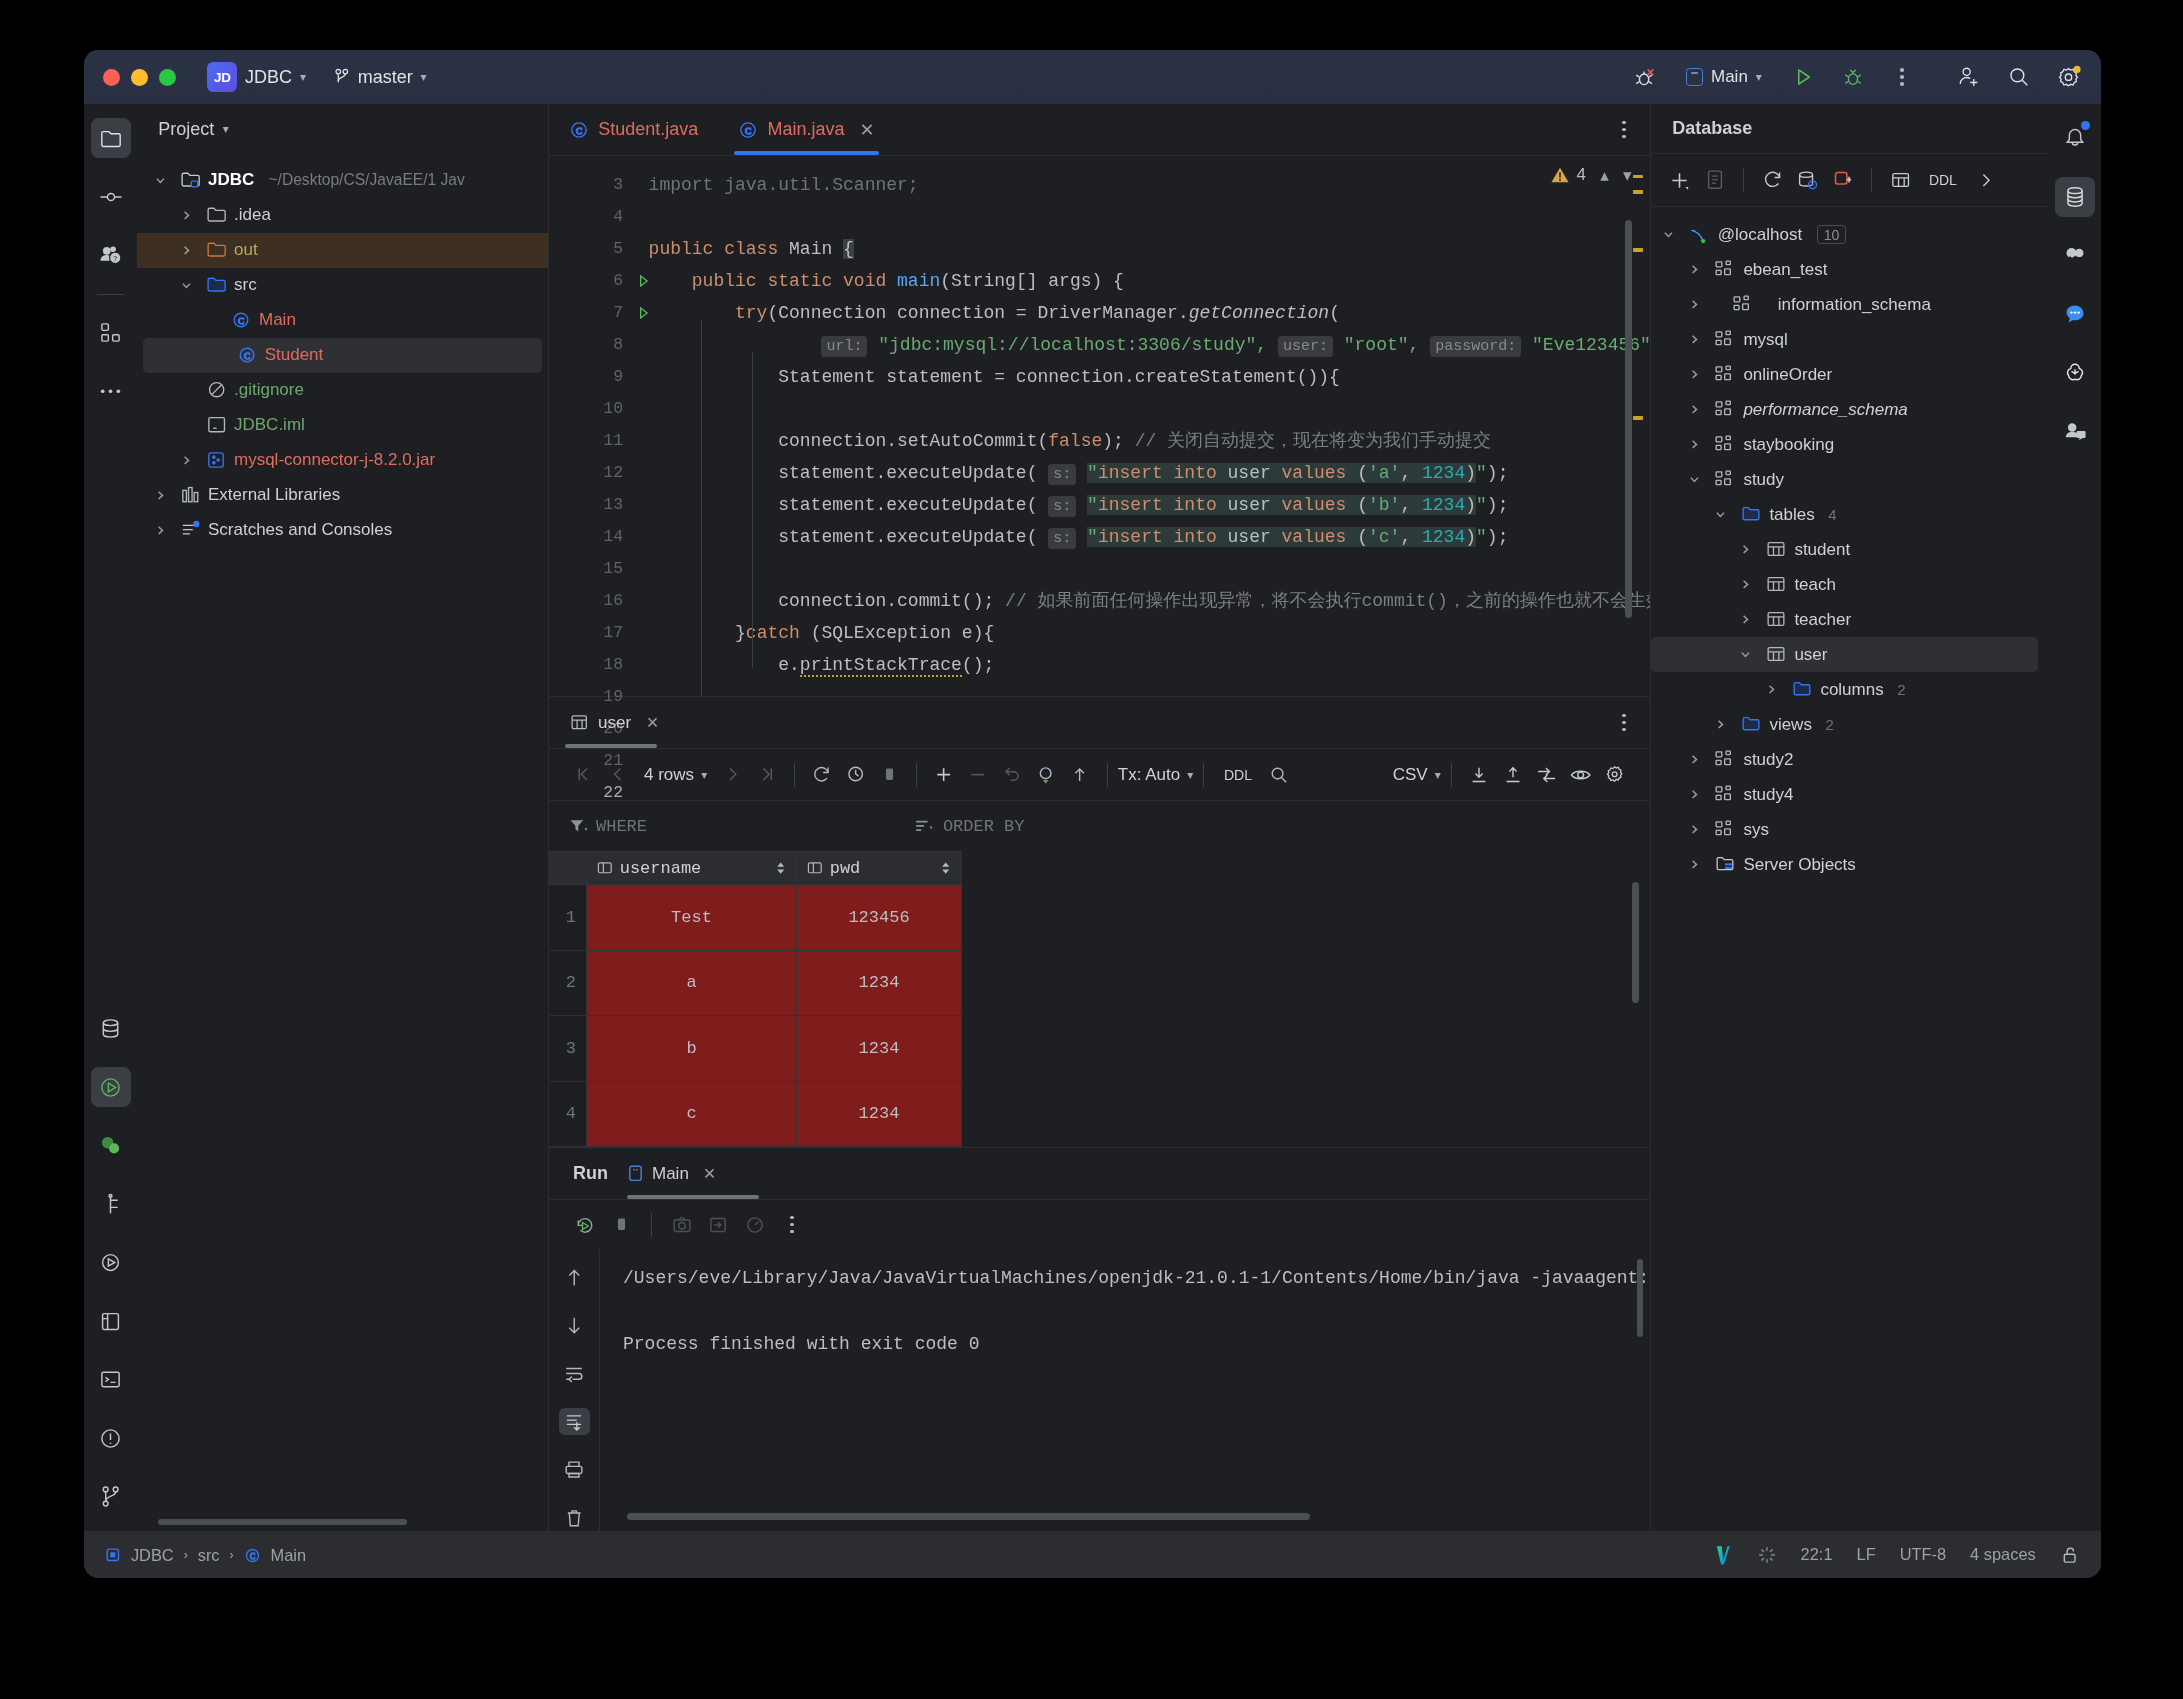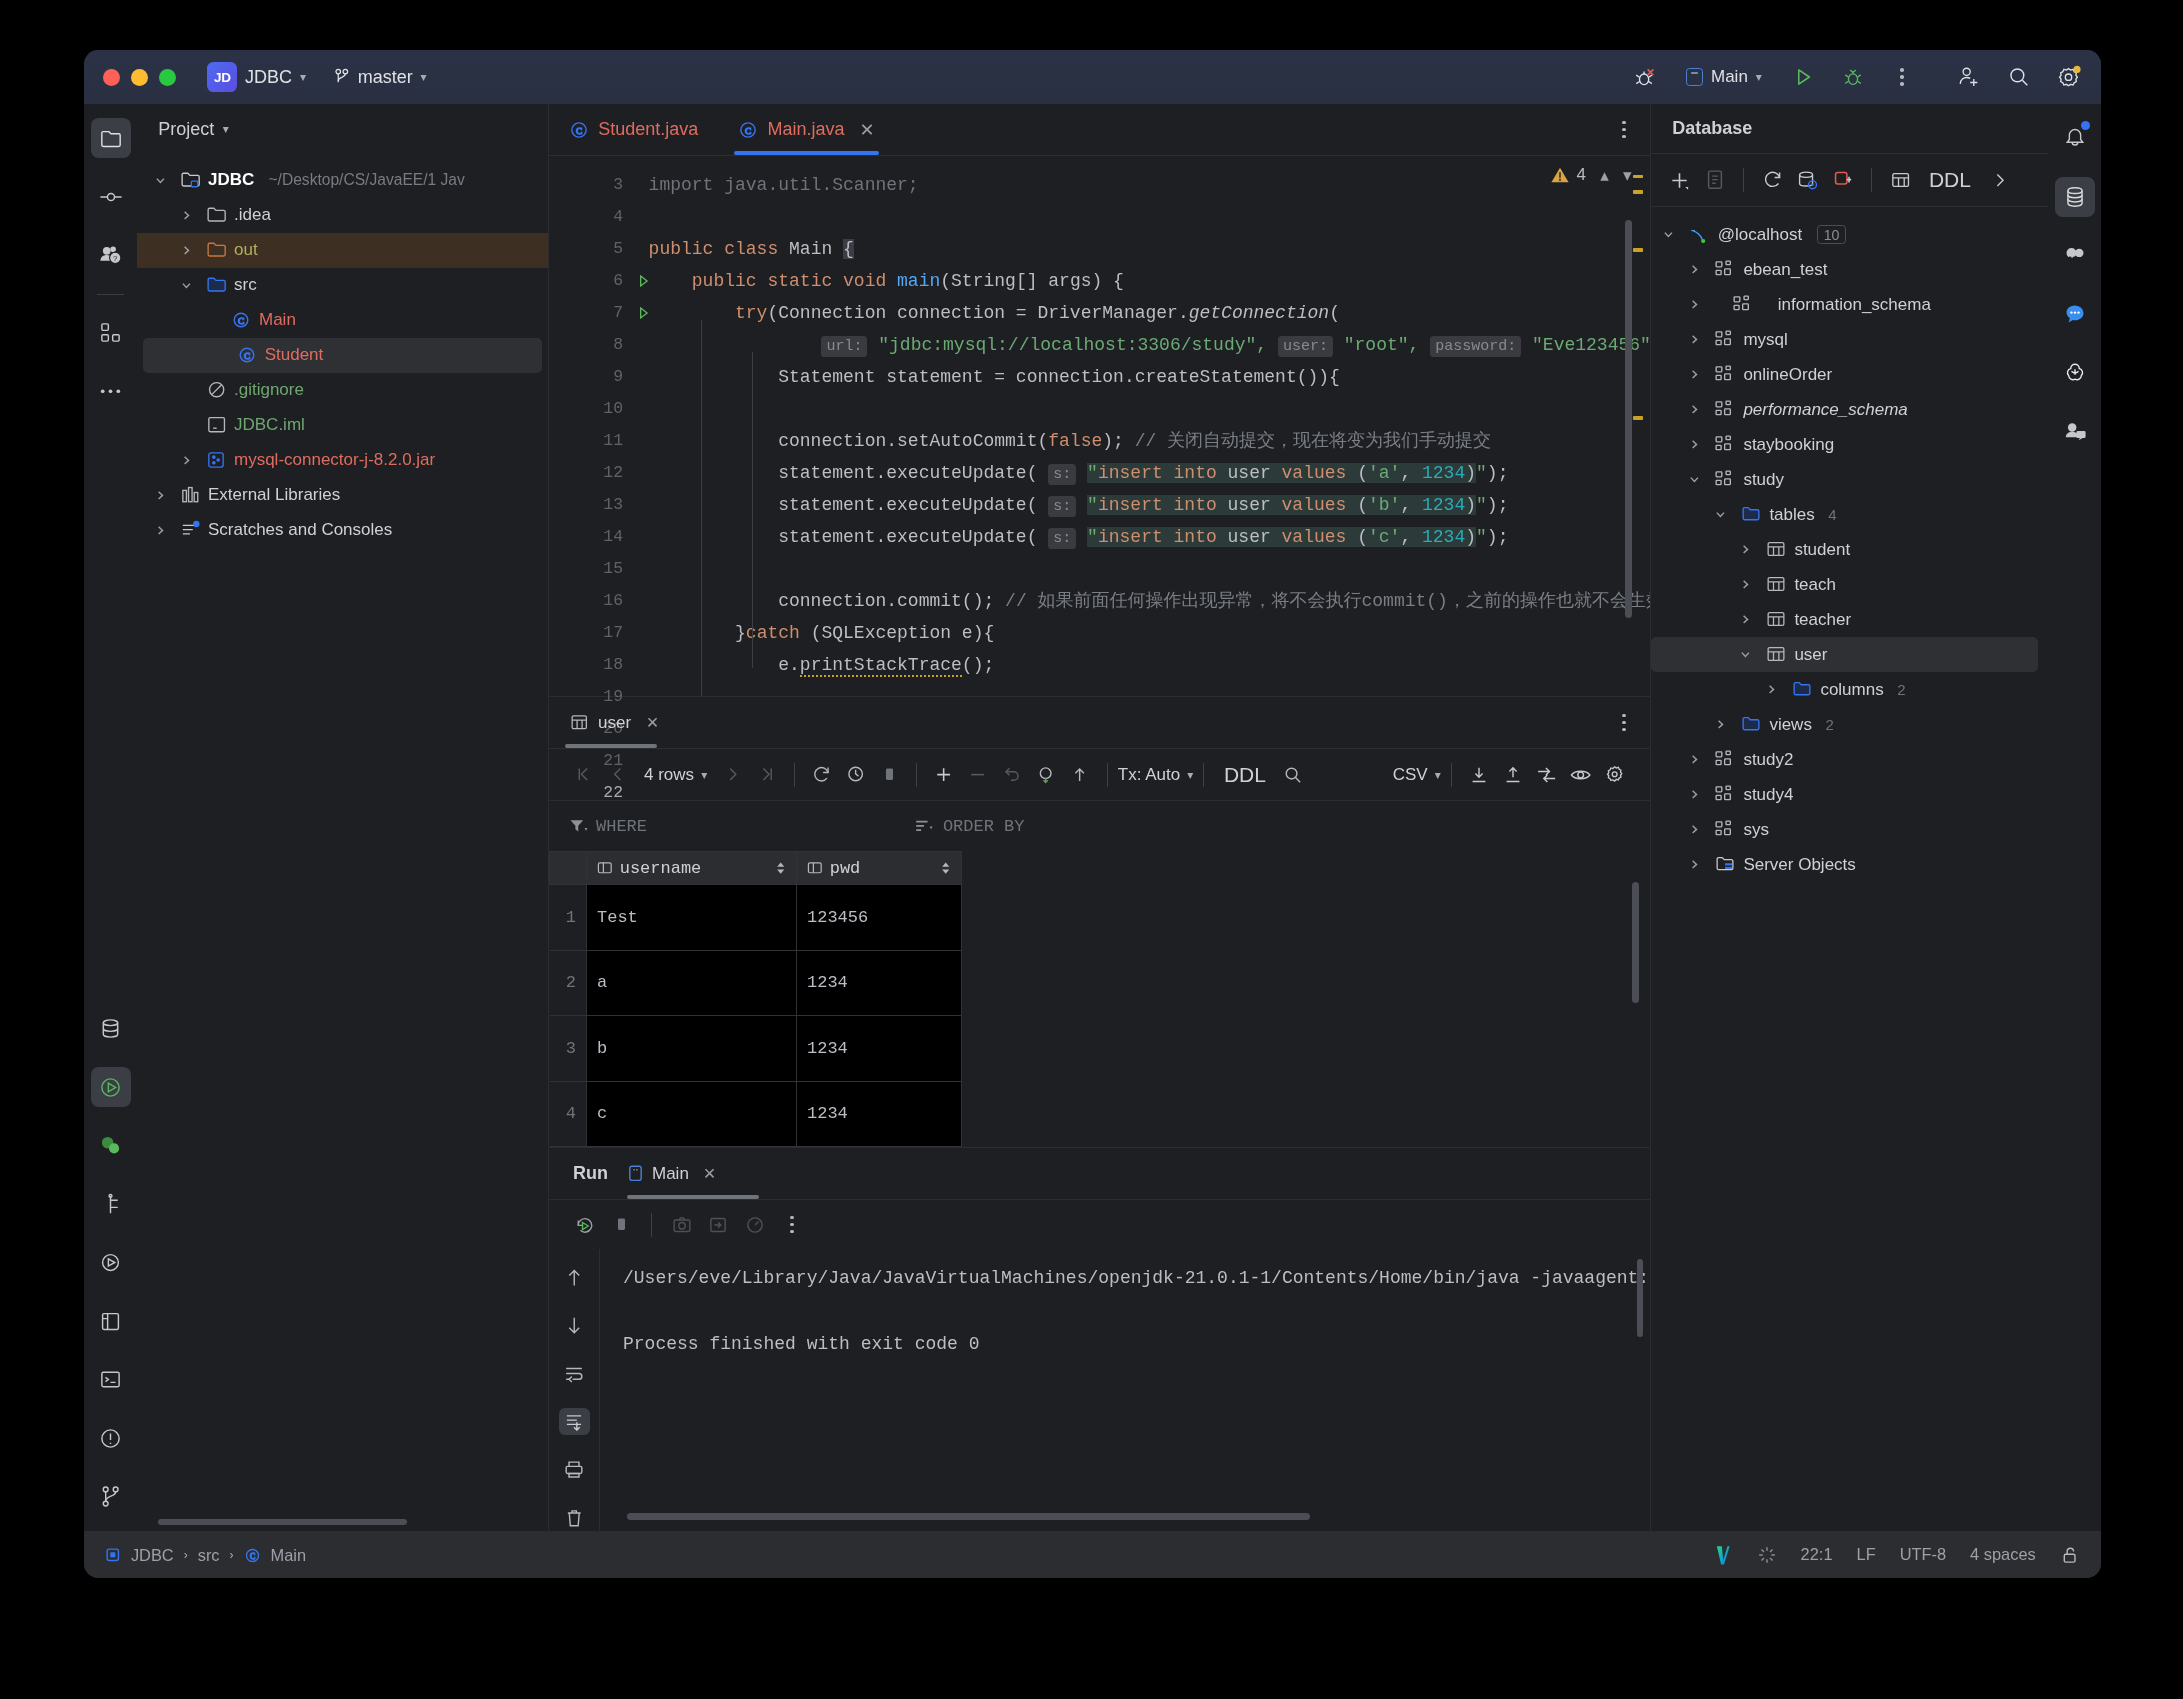--- a/index.html
+++ b/index.html
@@ -165,29 +165,29 @@
   .dp-underline { position:absolute; left: 15.6px; bottom:0; width: 92px; height: 3.6px; background:#6f737a; border-radius:2.1px; }
   .dp-toolbar {
     height: 53px; display:flex; align-items:center; gap: 0px; padding: 0 18.5px;
     border-top:0.7px solid #2b2d30; border-bottom:0.7px solid #2b2d30; color:#b4b7bd;
   }
   .tbtn { width: 34px; height: 34px; display:flex; align-items:center; justify-content:center; }
   .tbtn.dis { opacity: .38; }
   .tsep { width:0.7px; height: 24px; background:#3d4045; margin: 0 10px; }
   .rowsel { display:flex; align-items:center; gap:7.1px; font-size:17px; color:#cfd1d6; padding: 0 8.5px; }
   .tx { display:flex; align-items:center; gap:7.1px; font-size:17px; color:#cfd1d6; }
-  .ddl { font-size:21px; color:#cfd1d6; padding: 0 10px; }
+  .ddl { font-size:14px; color:#cfd1d6; padding: 0 10px; }
   .csv { display:flex; align-items:center; gap:7.1px; font-size:17px; color:#cfd1d6; }
   .filterbar { height: 50px; display:flex; align-items:center; gap: 11.4px; padding-left: 20px; color:#6f737a; font-family:"Liberation Mono",monospace; font-size:17px; }
   .fb-item { display:flex; align-items:center; gap: 8.5px; }
   .gridwrap { flex:1; display:flex; min-height:0; position: relative; }
   table.grid { border-collapse: collapse; font-family: "Liberation Mono", monospace; font-size: 17px; }
   table.grid th, table.grid td { border: 0.7px solid #303236; height: 33px; }
   table.grid th { background: #2b2d30; color: #cfd1d6; font-weight: normal; text-align: left; padding: 0 10px; }
-  table.grid td { color: #bcbec4; padding: 0 10px; background: #000000;}
+  table.grid td { color: #bcbec4; padding: 0 10px; background: #7f1d1d; text-align: center;}
   table.grid td.rn { color: #6f737a; text-align: right; width: 37px; background:#1e1f22; border-left: none;}
   th.rnh { width: 37px; border-left:none;}
   .colhead { display:flex; align-items:center; justify-content: space-between; gap: 10px; }
   .sortarrows { display:flex; flex-direction:column; gap:2.1px; line-height: 0; }
   .grid-scroll { position:absolute; right: 11.4px; top: 31px; width: 6.4px; height: 121px; background:#4b4e54; border-radius:3.6px; }
 
   
   .runpanel { height: 384px; flex: 0 0 384px; display:flex; flex-direction:column; background:#1e1f22; border-top:0.7px solid #2b2d30; }
   .rp-tabs { height: 51px; display:flex; align-items:center; gap: 18.5px; padding-left: 24px; position:relative; }
   .rp-title { color:#ced0d6; font-size:18px; font-weight: bold; }

